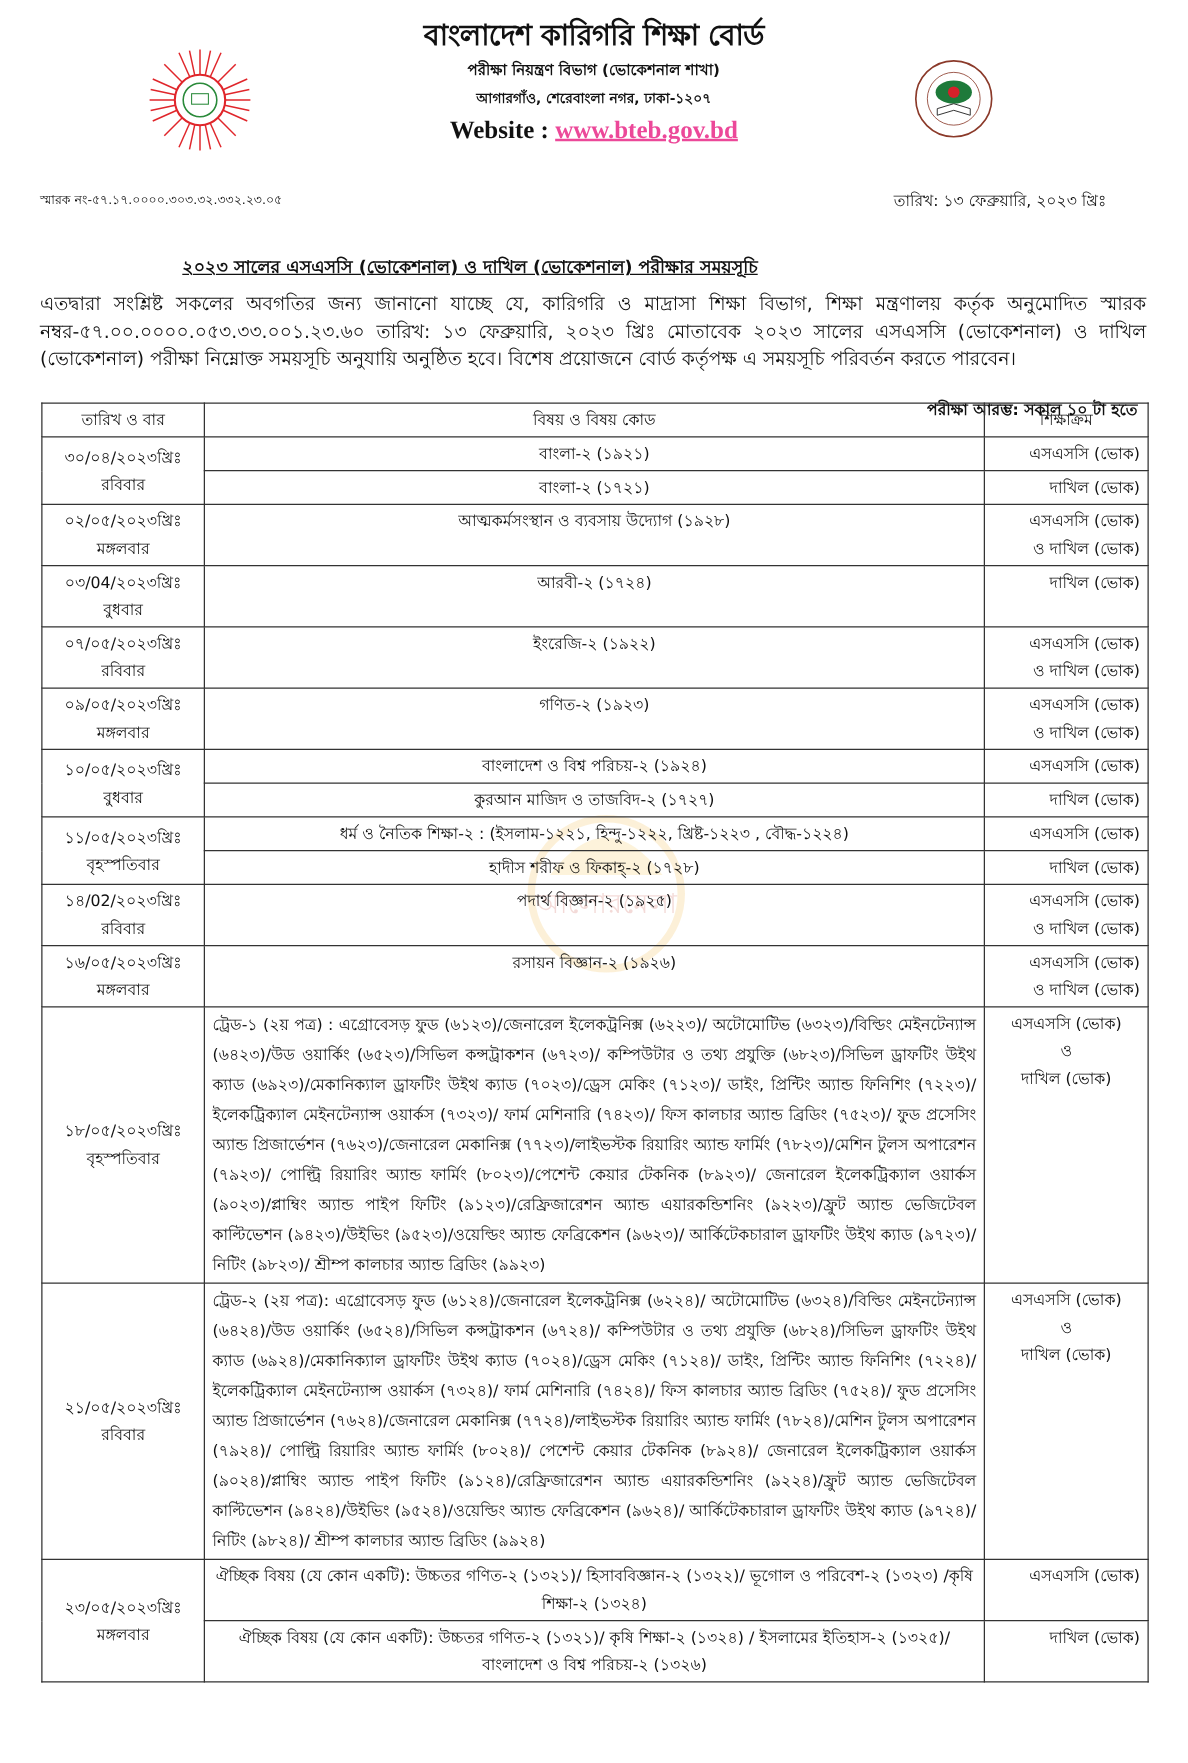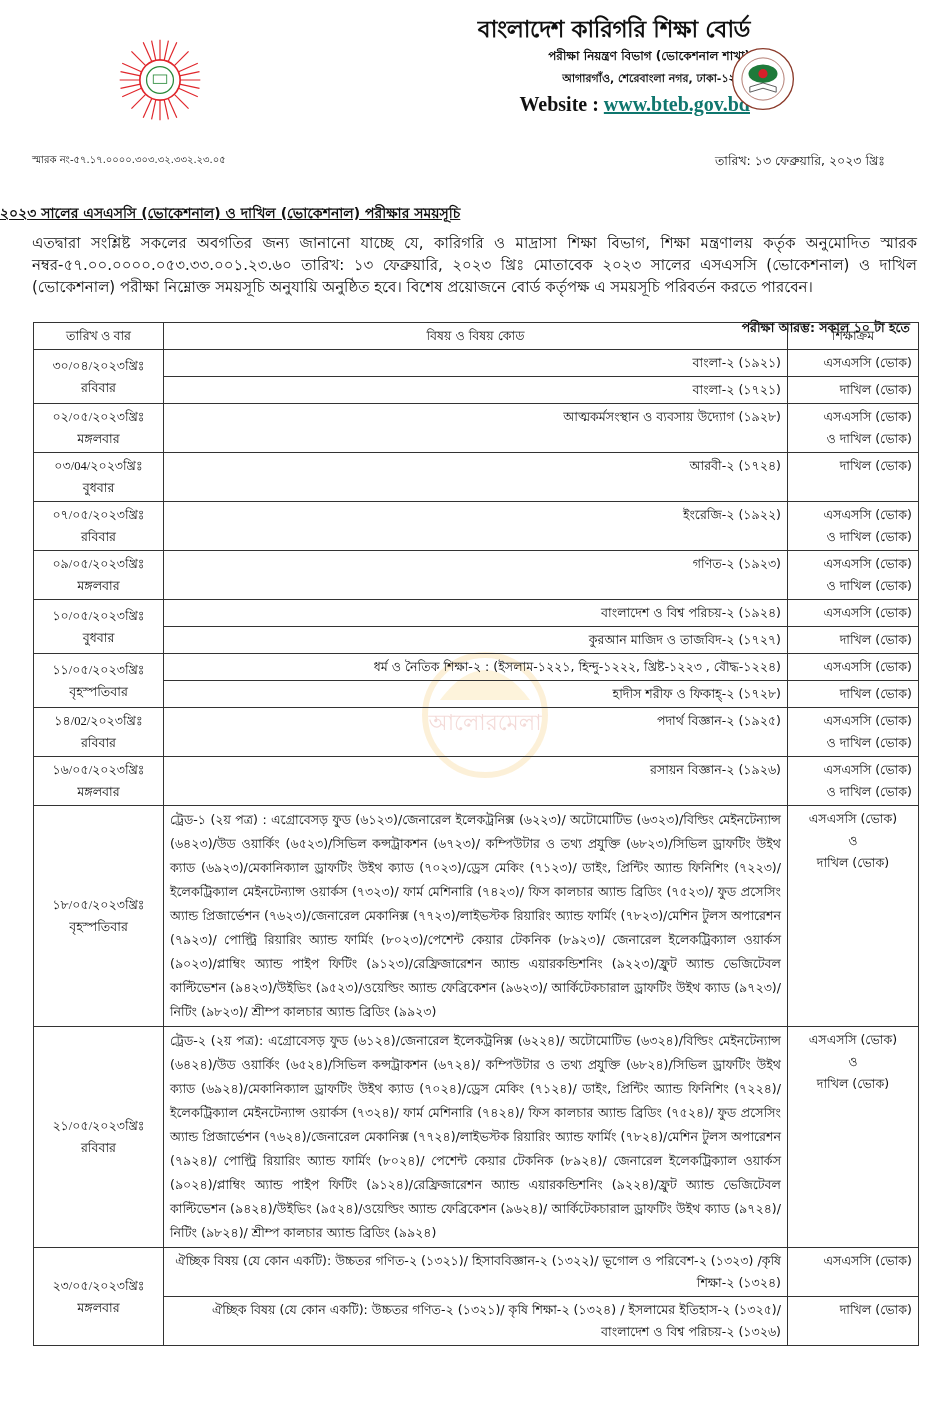--- a/index.html
+++ b/index.html
@@ -3,44 +3,44 @@
 <meta charset="utf-8">
 <style>
   html, body { margin: 0; padding: 0; background: #ffffff; }
   body {
     width: 950px; height: 1410px; position: relative; overflow: hidden;
     font-family: "DejaVu Sans", "Liberation Sans", sans-serif; color: #111;
   }
   .header { position: absolute; left: 0; top: 0; width: 950px; height: 180px; }
   .logo-left { position: absolute; left: 118px; top: 38px; width: 84px; height: 84px; }
   .logo-right { position: absolute; left: 730px; top: 44px; width: 66px; height: 70px; }
-  .org-block { position: absolute; left: 200px; top: 14px; width: 550px; text-align: right; }
+  .org-block { position: absolute; left: 200px; top: 14px; width: 550px; text-align: center; }
   .org-name { font-size: 23px; font-weight: bold; line-height: 30px; letter-spacing: -0.5px; }
   .org-dept { font-size: 12px; font-weight: bold; line-height: 24px; }
   .org-addr { font-size: 11px; font-weight: bold; line-height: 22px; }
   .org-web { font-family: "Liberation Serif", "DejaVu Serif", serif; font-size: 20px; font-weight: bold; line-height: 28px; }
-  .org-web a { color: #0f766e; text-decoration: underline; }
+  .org-web a { color: #ec4899; text-decoration: underline; }
   .memo { position: absolute; left: 32px; top: 152px; font-size: 10px; }
   .date { position: absolute; right: 65px; top: 152px; font-size: 12.5px; }
-  .doc-title { position: absolute; left: 0; top: 202px; width: 752px; font-size: 14px; font-weight: bold; }
+  .doc-title { position: absolute; left: 0; top: 202px; width: 752px; text-align: center; font-size: 14px; font-weight: bold; }
   .doc-title span { text-decoration: underline; }
   .intro { position: absolute; left: 32px; top: 232px; width: 885px; font-size: 15px; line-height: 22px; text-align: justify; }
   .start-time { position: absolute; right: 40px; top: 319px; font-size: 12.5px; font-weight: bold; }
 
   table.schedule {
     position: absolute; left: 33px; top: 322px; width: 886px;
     border-collapse: collapse; font-size: 12.6px;
   }
   table.schedule td, table.schedule th {
     border: 1.5px solid #333; vertical-align: top; padding: 2px 6px;
     line-height: 22px;
   }
   table.schedule th { font-weight: normal; text-align: center; height: 22px; }
-  .c-date { width: 117px; text-align: center; vertical-align: middle !important; font-family: Liberation Serif, serif; }
-  .c-subj { text-align: right; }
+  .c-date { width: 117px; text-align: center; vertical-align: middle !important; }
+  .c-subj { text-align: center; }
   .c-subj.just { text-align: justify; line-height: 24px; }
   .c-curr { width: 118px; text-align: right; }
   .c-curr.center { text-align: center; }
   .dt-line { display: block; }
   .continued { position: absolute; right: 40px; top: 1415px; font-size: 13px; font-weight: bold; margin-left: 35px; }
   .watermark { position: absolute; left: 420px; top: 630px; width: 130px; height: 150px; opacity: 0.18; pointer-events: none; }
 </style>
 </head>
 <body>
 

